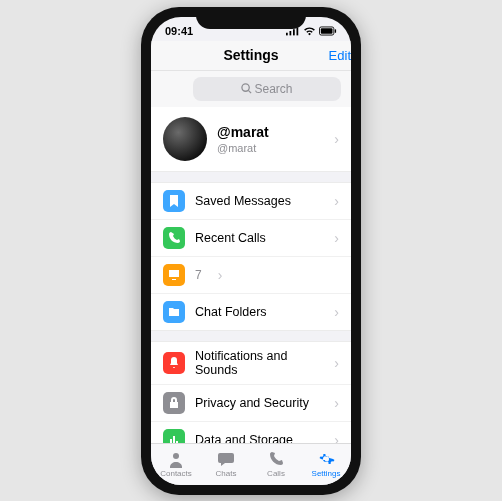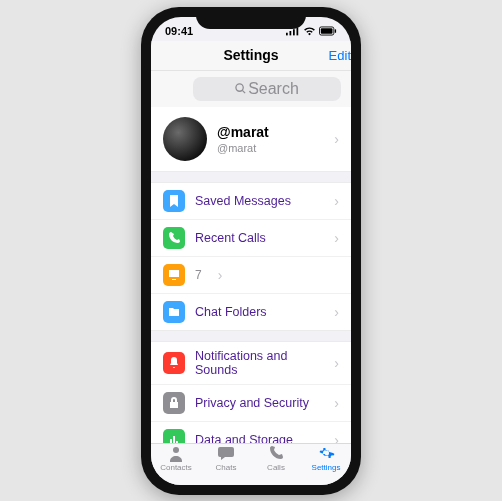--- a/index.html
+++ b/index.html
@@ -7,37 +7,37 @@
   .phone { width: 220px; height: 488px; background: #111; border-radius: 38px; padding: 10px; position: relative; box-shadow: 0 4px 20px rgba(0,0,0,.3); }
   .screen { width: 100%; height: 100%; background: #f2f2f6; border-radius: 30px; overflow: hidden; position: relative; display:flex; flex-direction:column; }
   .notch { position: absolute; top: 0; left: 50%; transform: translateX(-50%); width: 110px; height: 22px; background: #111; border-bottom-left-radius: 14px; border-bottom-right-radius: 14px; z-index: 5; }
   .status-bar { display: flex; justify-content: space-between; align-items: center; height: 24px; padding: 4px 14px 0; font-size: 11px; font-weight: 600; color:#000; }
   .status-right { display:flex; align-items:center; gap:3px; }
   .header { display:flex; align-items:center; justify-content:center; position:relative; height:30px; padding:0 12px; background:#f7f7f8; border-bottom:1px solid rgba(0,0,0,.08); }
   .header-title { font-size:14px; font-weight:600; }
   .header-edit { position:absolute; right:0; font-size:13px; color:#007aff; }
   .content { flex:1; overflow-y:auto; }
   .search-wrap { padding:6px 10px; background:#f7f7f8; }
-  .search { background:#e7e7ea; border-radius:8px; height:24px; display:flex; align-items:center; justify-content:center; gap:2px; color:#8e8e93; font-size:16px;margin-left:32px; }
+  .search { background:#e7e7ea; border-radius:8px; height:24px; display:flex; align-items:center; justify-content:center; gap:2px; color:#8e8e93; font-size:12px;margin-left:32px; }
   .group { margin-top:10px; background:#fff; border-top:1px solid rgba(0,0,0,.08); border-bottom:1px solid rgba(0,0,0,.08); }
   .profile-row { display:flex; align-items:center; padding:10px 12px; gap:10px; position:relative; }
   .avatar { width:44px; height:44px; border-radius:50%; background:radial-gradient(circle at 35% 35%, #6a6a6a 0%, #111 75%); flex-shrink:0; }
   .profile-text { flex:1; }
   .profile-name { font-size:14px; font-weight:600; color:#000; }
   .profile-handle { font-size:11px; color:#8e8e93; margin-top:2px; }
   .chevron { color:#c7c7cc; font-size:14px; }
   .row { display:flex; align-items:center; padding:7px 12px; gap:10px; position:relative; min-height:34px; }
   .row + .row { border-top:1px solid rgba(0,0,0,.06); }
   .row + .row::before { content:""; position:absolute; left:44px; top:-1px; right:0; }
   .icon-sq { width:22px; height:22px; border-radius:5px; display:flex; align-items:center; justify-content:center; flex-shrink:0; }
   .icon-sq svg { width:12px; height:12px; fill:#fff; }
-  .row-label { flex:1; font-size:12.5px; color:#4c1d95; }
+  .row-label { flex:1; font-size:12.5px; color:#000000; }
   .row-value { font-size:12px; color:#8e8e93; margin-right:6px; }
   .tab-bar { height:42px; background:rgba(248,248,250,.96); border-top:1px solid rgba(0,0,0,.12); display:flex; }
-  .tab { flex:1; display:flex; flex-direction:column; align-items:center; justify-content:flex-start; gap:1px; font-size:8px; color:#8e8e93; }
+  .tab { flex:1; display:flex; flex-direction:column; align-items:center; justify-content:center; gap:1px; font-size:8px; color:#8e8e93; }
   .tab.active { color:#007aff; }
   .tab svg { width:18px; height:18px; fill:currentColor; }
   .content::-webkit-scrollbar { display:none; }
   .group.first { margin-top:0; border-top:none; }
 </style>
 </head>
 <body>
 
 <div class="phone">
   <div class="notch"></div>

